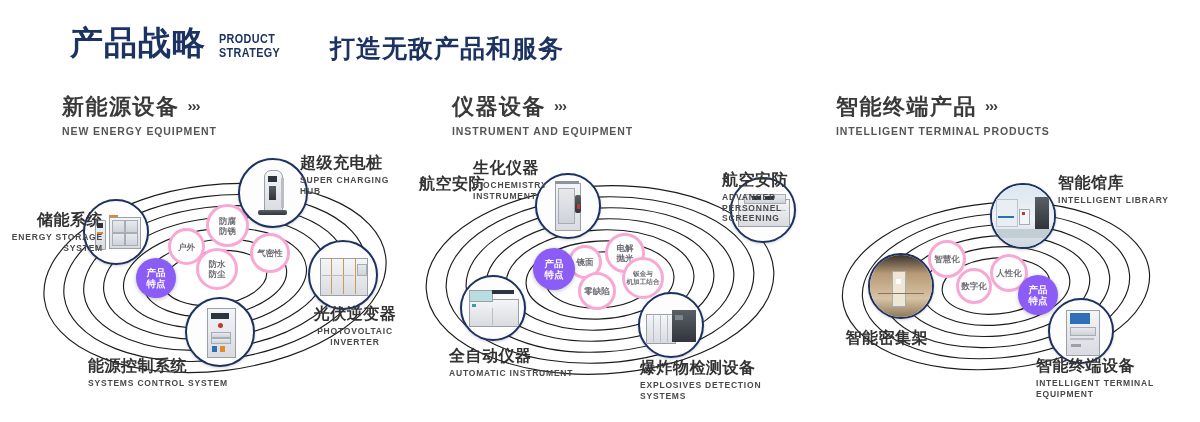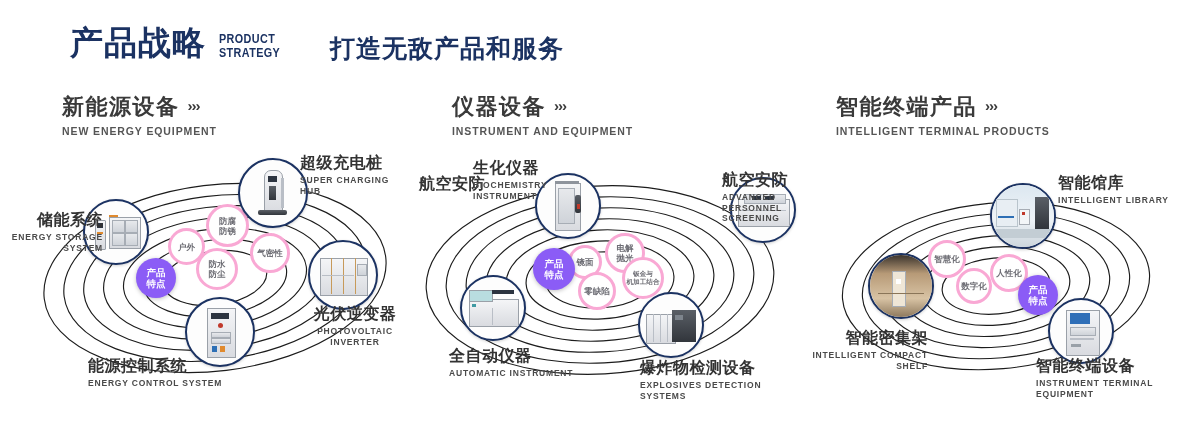--- a/index.html
+++ b/index.html
@@ -218,21 +218,21 @@
       <span class="l-en">SUPER CHARGING HUB</span>
     </div>
 
     <div class="lbl" style="left:290px;top:156px;text-align:center;">
       <span class="l-cn">光伏逆变器</span>
       <span class="l-en">PHOTOVOLTAIC INVERTER</span>
     </div>
 
     <div class="lbl" style="left:78px;top:208px;">
       <span class="l-cn">能源控制系统</span>
-      <span class="l-en">ENERGY CONTROL SYSTEM</span>
+      <span class="l-en">SYSTEMS CONTROL SYSTEM</span>
     </div>
   </div>
 
   <div class="cluster" style="left:400px;">
 
     <svg class="orbit-svg" viewBox="0 0 400 250">
       <g fill="none" stroke="#1c1c1c" stroke-width="1.15" transform="rotate(-3 200 130)">
         <ellipse cx="200" cy="130" rx="54" ry="28"></ellipse>
         <ellipse cx="200" cy="130" rx="74" ry="39"></ellipse>
         <ellipse cx="200" cy="130" rx="94" ry="50"></ellipse>
@@ -369,23 +369,21 @@
       </div>
     </div>
 
     <div class="lbl" style="left:258px;top:25px;">
       <span class="l-cn">智能馆库</span>
       <span class="l-en">INTELLIGENT LIBRARY</span>
     </div>
 
     <div class="lbl ralign" style="left:8px;top:180px;width:120px;">
       <span class="l-cn">智能密集架</span>
-      <span class="l-en">INTELLIGENT COMPACT
-SHELF</span>
     </div>
 
     <div class="lbl" style="left:236px;top:208px;">
       <span class="l-cn">智能终端设备</span>
-      <span class="l-en">INSTRUMENT TERMINAL EQUIPMENT</span>
+      <span class="l-en">INTELLIGENT TERMINAL EQUIPMENT</span>
     </div>
   </div>
 
 </div>
 
 </body></html>

